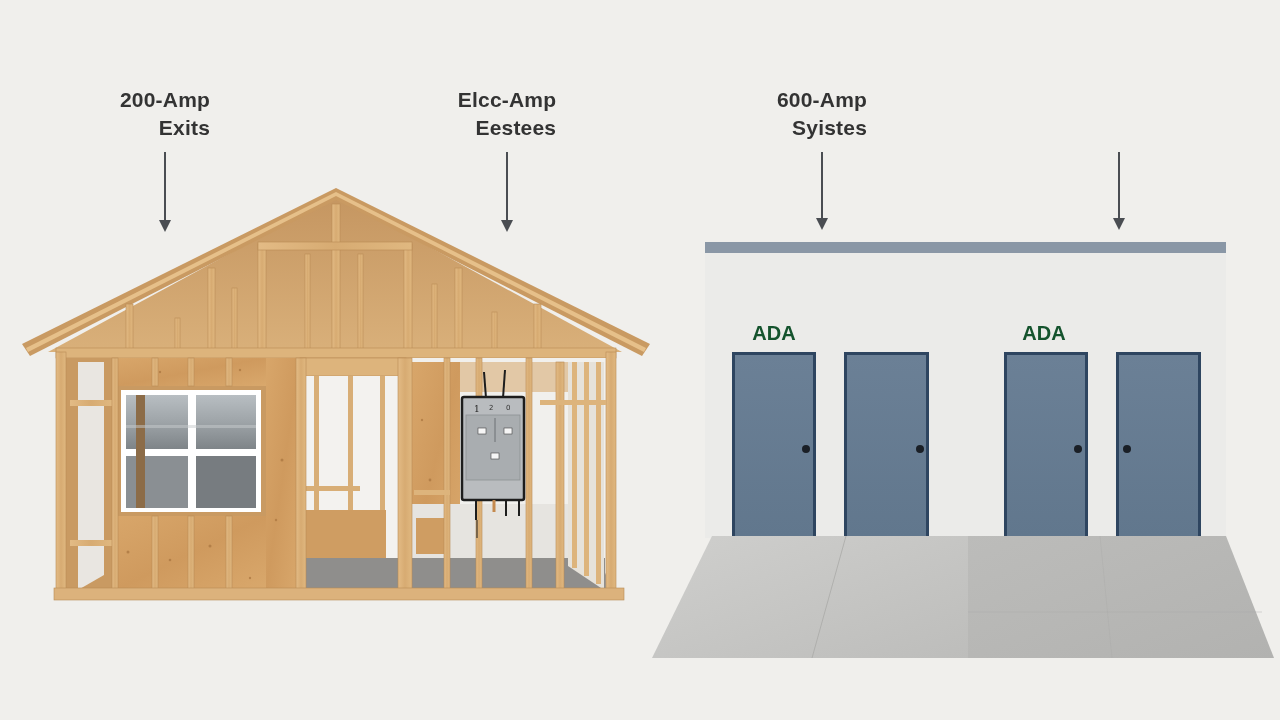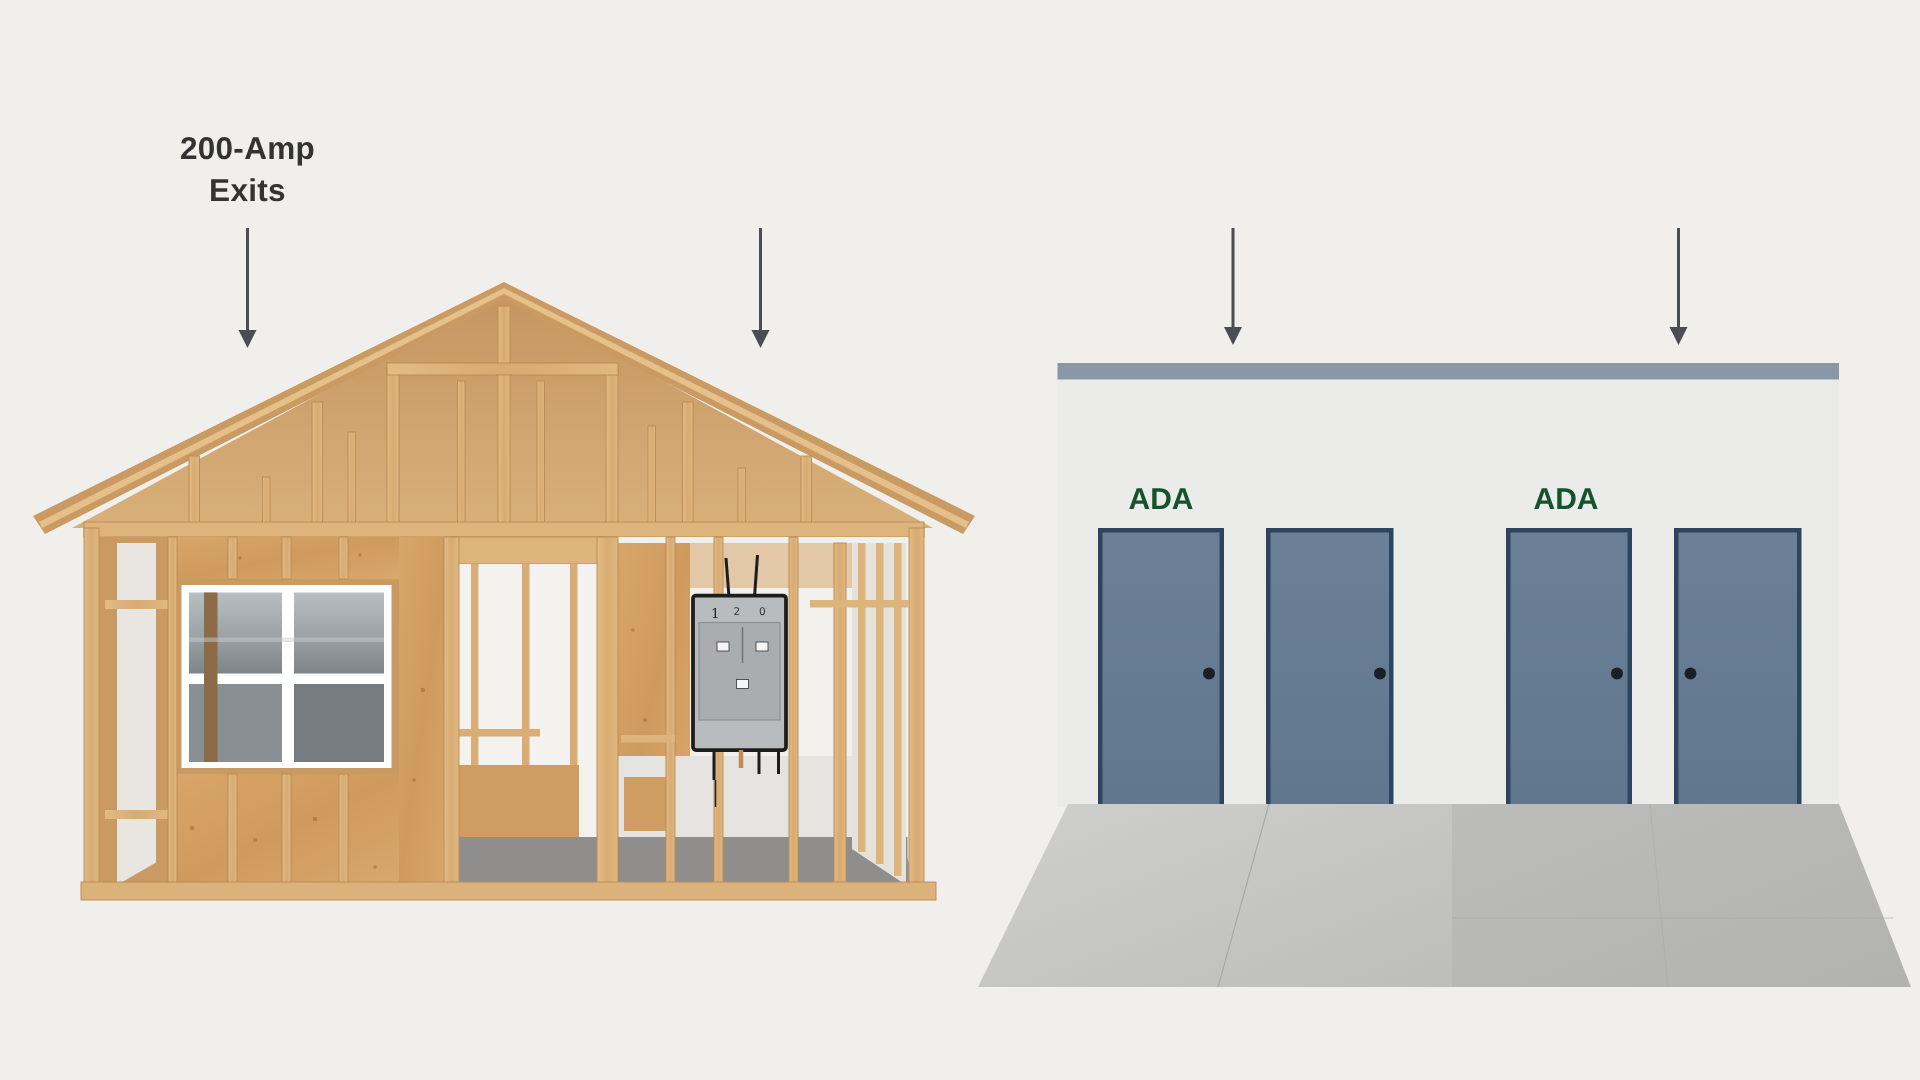--- a/index.html
+++ b/index.html
@@ -21,21 +21,21 @@
       position: absolute;
       text-align: center;
       color: #333333;
       font-weight: bold;
       font-size: 21px;
       line-height: 28px;
       letter-spacing: 0.2px;
       transform: translateX(-50%);
       white-space: nowrap;
     }
-    .label span { display: block; }
+    .label span { display: block; text-align: right; }
     .arrow {
       position: absolute;
       width: 2px;
       background: #4a4d52;
       transform: translateX(-50%);
     }
     .arrow::after {
       content: "";
       position: absolute;
       left: 50%;
@@ -258,20 +258,28 @@
         <rect x="1119" y="355" width="79" height="181" fill="url(#doorGrad)"></rect>
         <circle cx="1127" cy="449" r="4" fill="#1a1f26"></circle>
       </g>
     </g>
   </svg>
 
   <div class="label" style="left:165px; top:86px;">
     <span>200-Amp</span>
     <span>Exits</span>
   </div>
+  <div class="label" style="left:507px; top:86px;">
+    <span>Elcc-Amp</span>
+    <span>Eestees</span>
+  </div>
+  <div class="label" style="left:822px; top:86px;">
+    <span>600-Amp</span>
+    <span>Syistes</span>
+  </div>
 
   <div class="arrow" style="left:165px; top:152px; height:78px;"></div>
   <div class="arrow" style="left:507px; top:152px; height:78px;"></div>
   <div class="arrow" style="left:822px; top:152px; height:76px;"></div>
   <div class="arrow" style="left:1119px; top:152px; height:76px;"></div>
 
   <div class="ada-label" style="left:774px; top:322px;">ADA</div>
   <div class="ada-label" style="left:1044px; top:322px;">ADA</div>
 
 </div>

